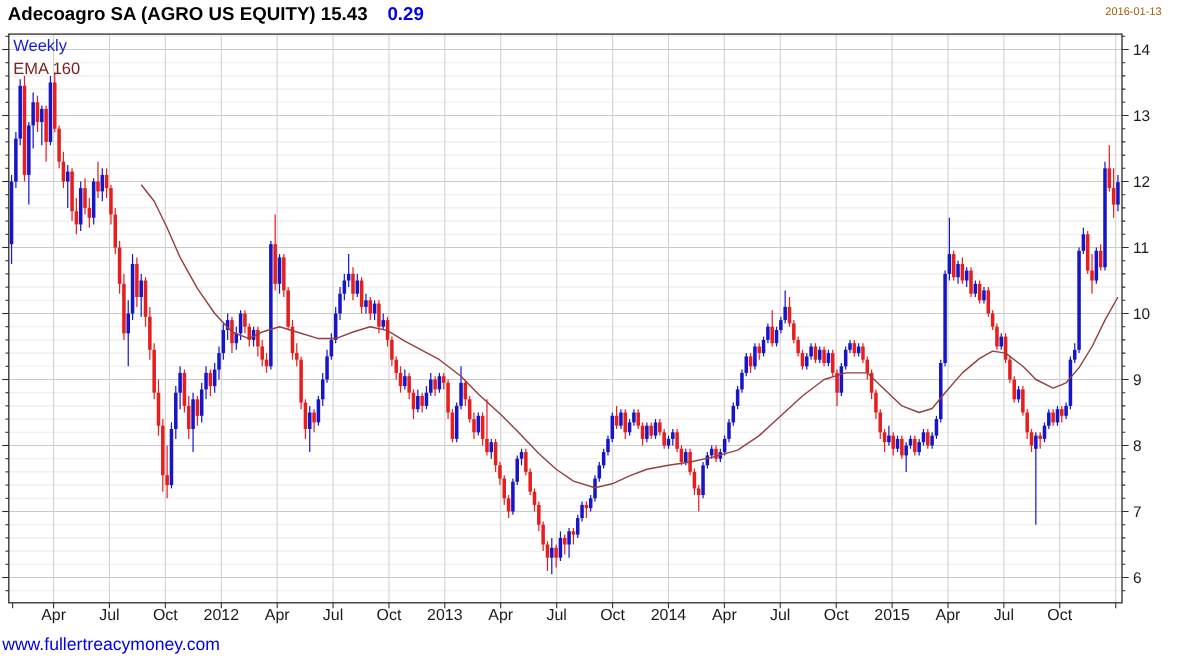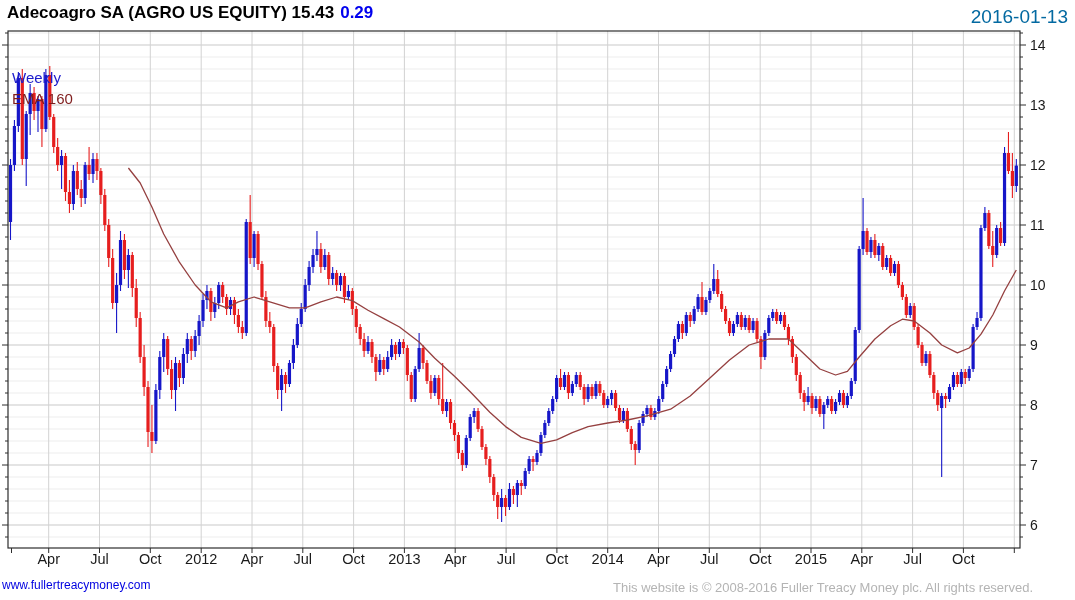--- a/index.html
+++ b/index.html
@@ -1,25 +1,25 @@
 <!DOCTYPE html>
 <html><head>
 <meta charset="utf-8">
 <style>
   html,body{margin:0;padding:0;background:#ffffff;}
   body{width:1075px;height:600px;overflow:hidden;font-family:"Liberation Sans",sans-serif;}
   #stage{position:relative;width:1075px;height:600px;background:#fff;}
   #chart-svg{position:absolute;left:0;top:0;}
   .hdr{position:absolute;left:7px;top:3px;font-size:17px;font-weight:bold;color:#000;white-space:nowrap;}
-  .hdr .chg{margin-left:6px;}
-  .date{position:absolute;right:7px;top:6px;font-size:19px;color:#0369a1;}
-  .ovl{position:absolute;font-size:15px;white-space:nowrap;margin-top:36px;}
+  .hdr .chg{margin-left:18px;}
+  .date{position:absolute;right:19px;top:6px;font-size:10px;color:#a16207;}
+  .ovl{position:absolute;font-size:15px;white-space:nowrap;}
   .ovl.weekly{left:12px;top:33px;}
   .ovl.ema{left:12px;top:54px;}
-  .footer-link{position:absolute;left:2px;top:578px;font-size:12px;text-decoration:none;}
+  .footer-link{position:absolute;left:2px;top:578px;font-size:16px;text-decoration:none;}
   .copyright{position:absolute;right:42px;top:580px;font-size:13px;}
 </style>
 </head>
 <body>
 
 <div id="stage">
   <svg id="chart-svg" width="1075" height="600">
       <g>
         <line x1="8" y1="537" x2="1020" y2="537" stroke="#ededed" stroke-width="1"></line>
         <line x1="8" y1="513" x2="1020" y2="513" stroke="#ededed" stroke-width="1"></line>
@@ -753,14 +753,13 @@
   <div class="hdr">
     <span>Adecoagro SA (AGRO US EQUITY) 15.43</span><span class="chg" style="color: rgb(0, 0, 238);">0.29</span>
   </div>
 
   <div class="date">2016-01-13</div>
 
   <div class="ovl weekly" style="color: rgb(28, 28, 205);">Weekly</div>
   <div class="ovl ema" style="color: #7f1d1d;">EMA 160</div>
 
   <a class="footer-link" href="#" style="color: rgb(0, 0, 224);">www.fullertreacymoney.com</a>
-  <div class="copyright" style="color: rgb(180, 180, 180);">This website is © 2008-2016 Fuller Treacy Money plc. All rights reserved.</div>
 </div>
 
 </body></html>

